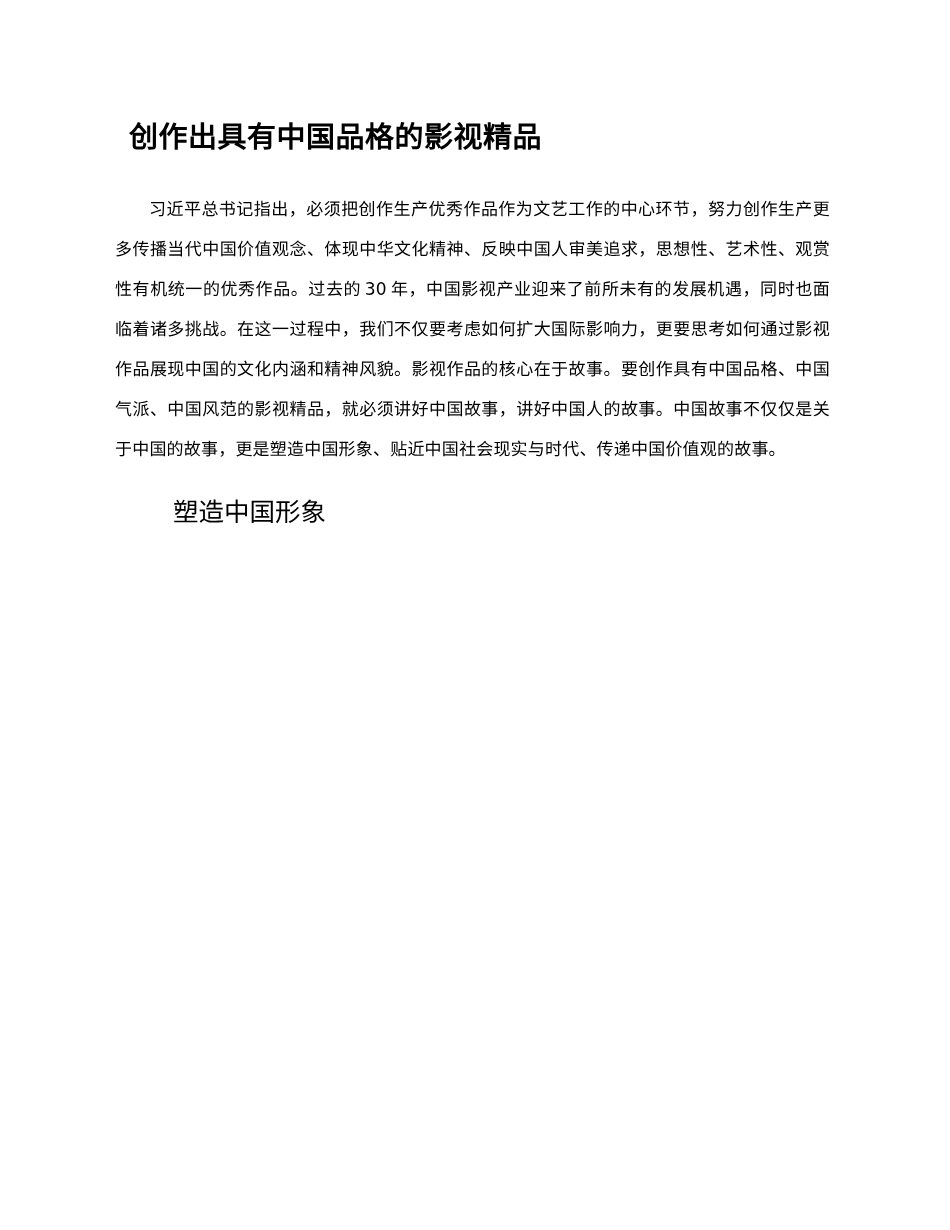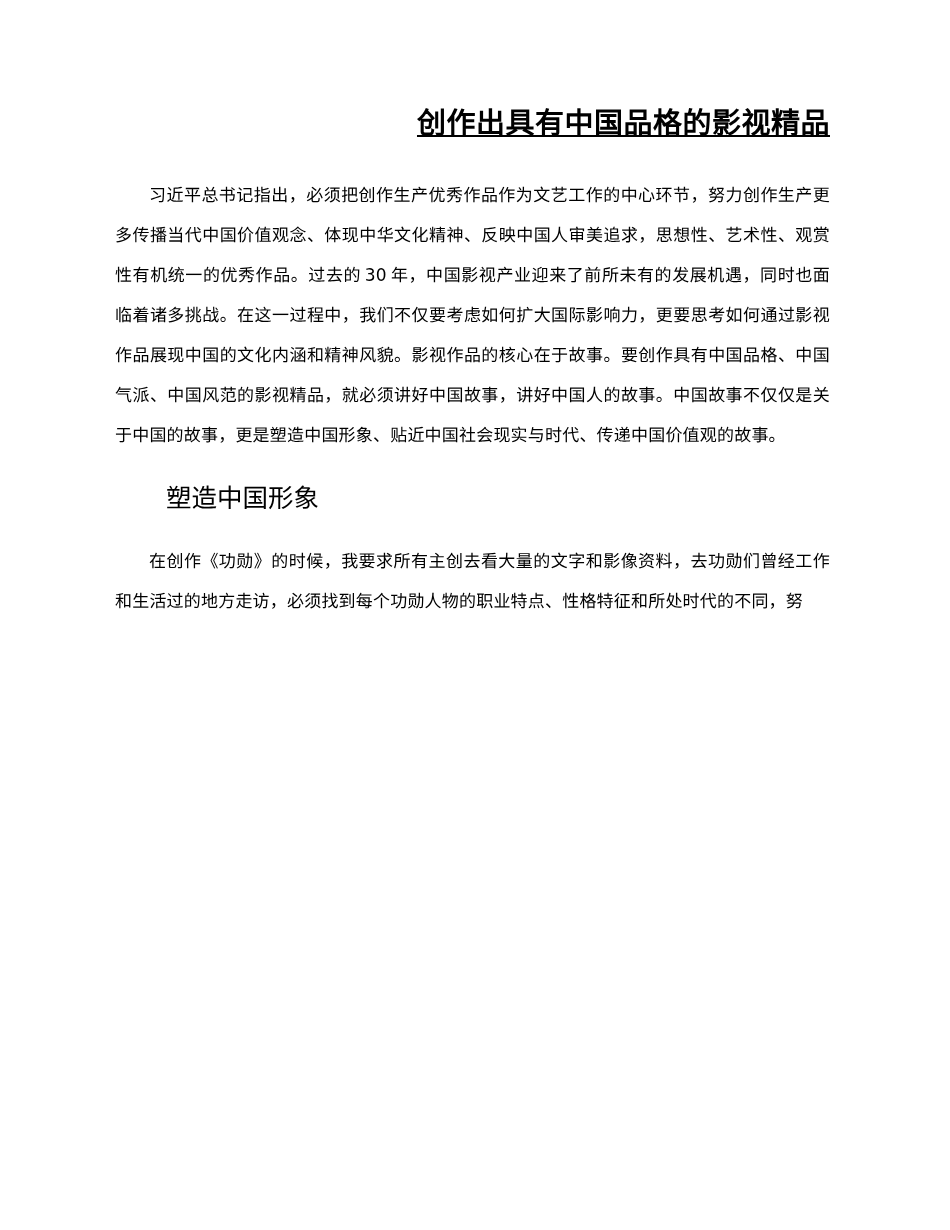--- a/index.html
+++ b/index.html
@@ -20,47 +20,46 @@
     overflow: hidden;
     box-sizing: border-box;
   }
   .content {
     position: absolute;
     left: 115px;
     top: 0;
     width: 715px;
   }
   .doc-title {
-    margin: 0;
+    margin: 14px;
     padding: 0;
     font-size: 29px;
     font-weight: bold;
     line-height: 40px;
-    text-align: right;
+    text-align: left;
     letter-spacing: 0.5px;
     padding-top: 103px;
     white-space: nowrap;
-    text-decoration: underline;
   }
   .para {
     margin: 0;
     padding: 0;
     font-size: 17px;
     line-height: 40px;
     text-align: justify;
     text-align-last: left;
     text-justify: inter-character;
     text-indent: 2em;
     letter-spacing: 0.2px;
   }
   .para-first {
     margin-top: 32px;
   }
   .subhead {
-    margin: 0;
+    margin: 7px;
     padding: 0;
     font-size: 25.5px;
     line-height: 40px;
     font-weight: normal;
     text-indent: 2em;
     margin-top: 23px;
   }
   .para-after-head {
     margin-top: 23px;
   }
@@ -78,16 +77,15 @@
 <div class="page">
   <div class="content">
 
     <h1 class="doc-title">创作出具有中国品格的影视精品</h1>
 
     <p class="para para-first"><span>习近平总书记指出，必须把创作生产优秀作品作为文艺工作的中心环节，努力创作生产更多传播当代中国价值观念、体现中华文化精神、反映中国人审美追求，思想性、艺术性、观赏性有机统一的优秀作品。过去的</span><span class="num">30</span><span>年，中国影视产业迎来了前所未有的发展机遇，同时也面临着诸多挑战。在这一过程中，我们不仅要考虑如何扩大国际影响力，更要思考如何通过影视作品展现中国的文化内涵和精神风貌。影视作品的核心在于故事。要创作具有中国品格、中国气派、中国风范的影视精品，就必须讲好中国故事，讲好中国人的故事。中国故事不仅仅是关于中国的故事，更是塑造中国形象、贴近中国社会现实与时代、传递中国价值观的故事。</span></p>
 
     <p class="subhead">塑造中国形象</p>
 
 
-    <p class="para para-gap">在创作《功勋》的时候，我要求所有主创去看大量的文字和影像资料，去功勋们曾经工作和生活过的地方走访，必须找到每个功勋人物的职业特点、性格特征和所处时代的不同，努</p>
 
   </div>
 </div>
 
 </body></html>

